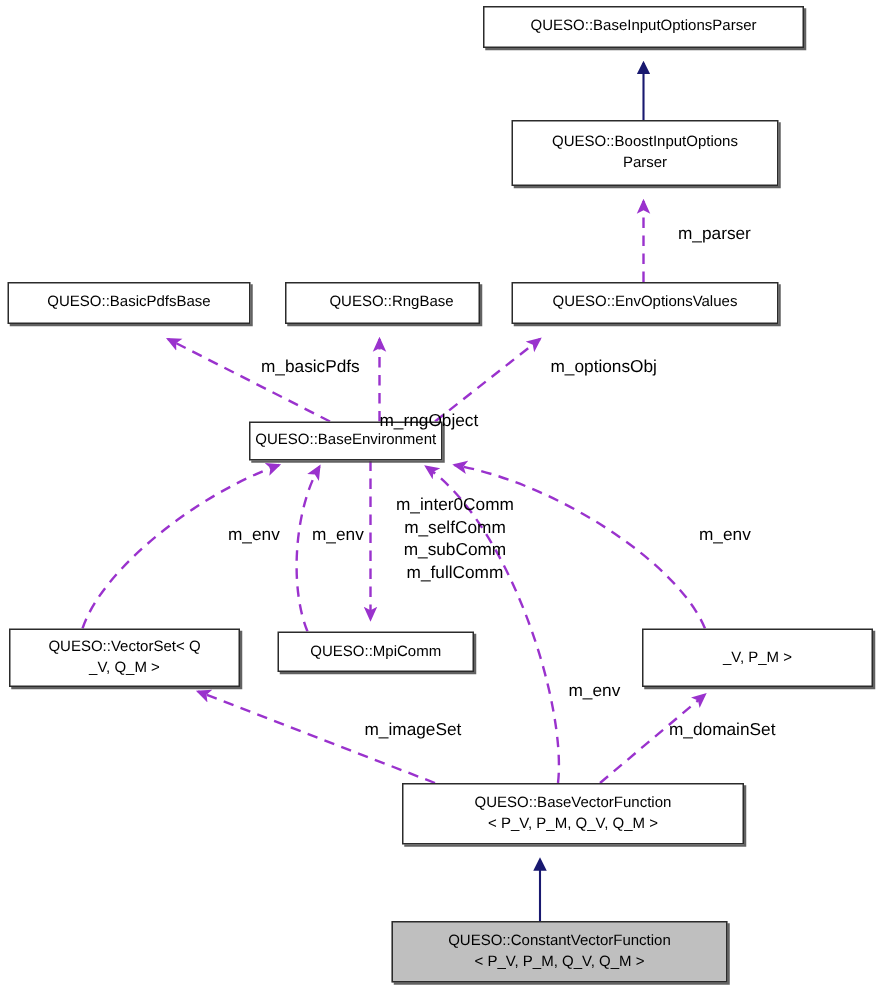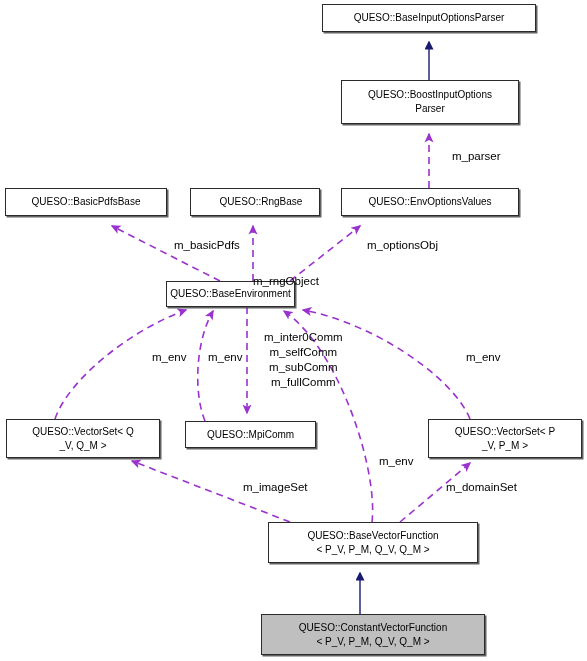--- a/index.html
+++ b/index.html
@@ -155,25 +155,24 @@
   <div class="node" id="node-vector-set-q" style="left: 6px; top: 419px; width: 154px; height: 39px;">
     <span class="line1">QUESO::VectorSet&lt; Q</span>
     <span class="line2">_V, Q_M &gt;</span>
   </div>
 
   <div class="node" id="node-mpi-comm" style="left: 185px; top: 421px; width: 131px; height: 27px;">
     <span class="line1">QUESO::MpiComm</span>
   </div>
 
   <div class="node" id="node-vector-set-p" style="left: 428px; top: 419px; width: 154px; height: 39px;">
-    <span class="line1">QUESO::VectorSet&lt; P</span>
     <span class="line2">_V, P_M &gt;</span>
   </div>
 
-  <div class="node" id="node-base-vector-function" style="left: 268px; top: 522px; width: 210px; height: 41px;">
+  <div class="node" id="node-base-vector-function" style="left: 268px; top: 522px; width: 228px; height: 41px;">
     <span class="line1">QUESO::BaseVectorFunction</span>
     <span class="line2">&lt; P_V, P_M, Q_V, Q_M &gt;</span>
   </div>
 
   <div class="node highlight" id="node-constant-vector-function" style="left: 261px; top: 614px; width: 224px; height: 41px;">
     <span class="line1">QUESO::ConstantVectorFunction</span>
     <span class="line2">&lt; P_V, P_M, Q_V, Q_M &gt;</span>
   </div>
 
   <div class="edge-label" id="label-m_parser" style="left: 428px; top: 149px; margin-left: 24px;">m_parser</div>

